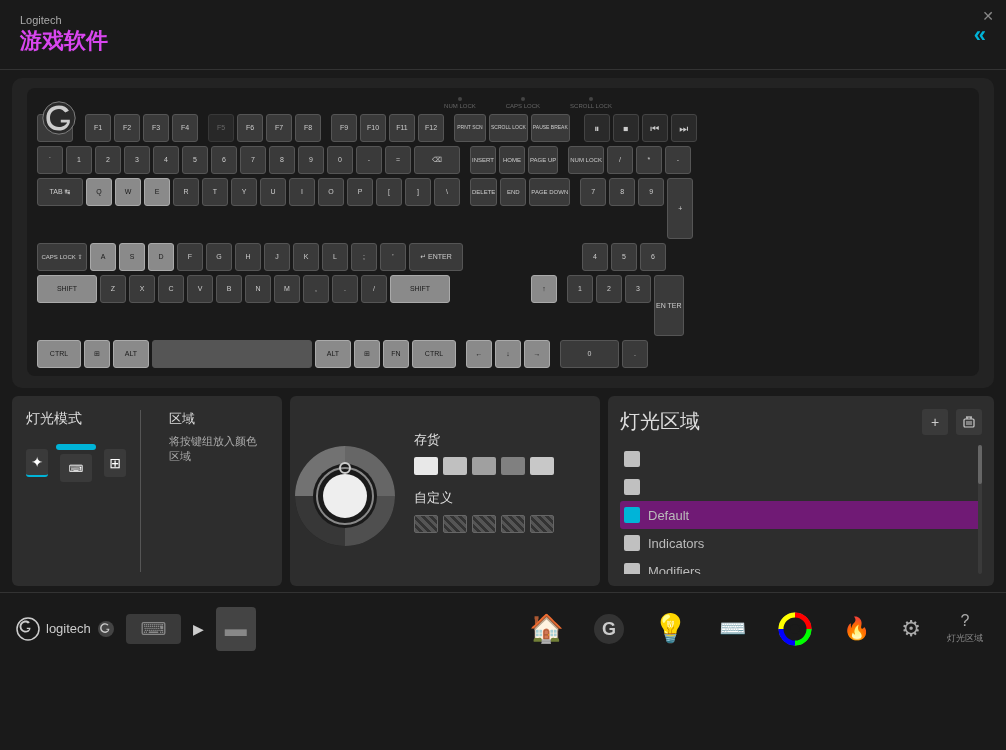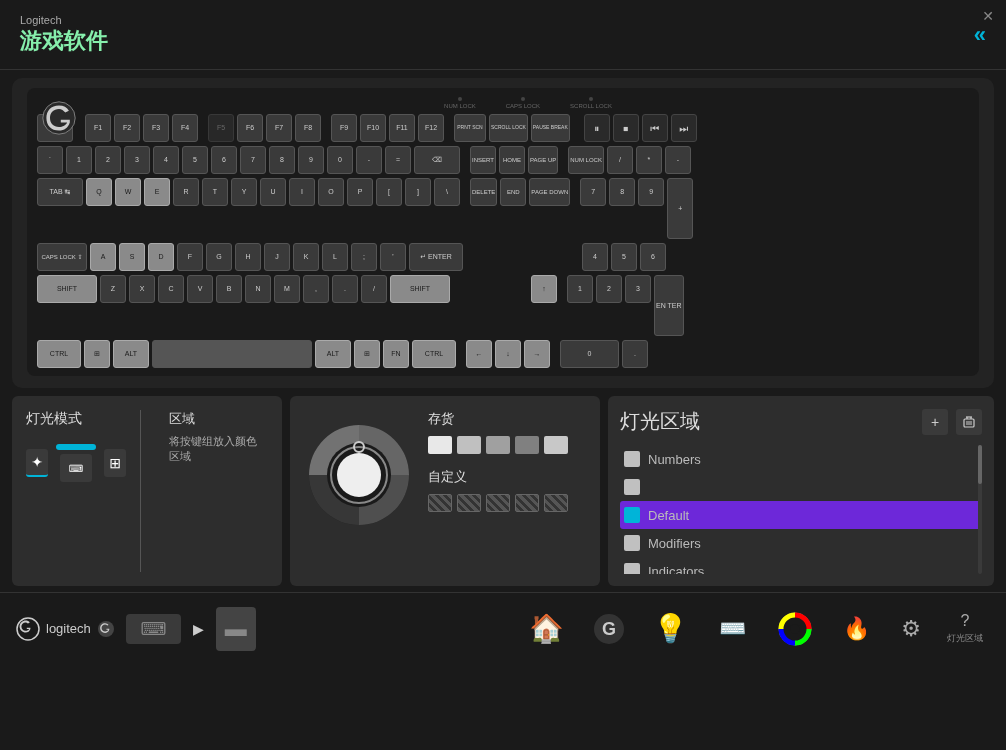--- a/index.html
+++ b/index.html
@@ -21,21 +21,21 @@
       justify-content: space-between;
       padding: 10px 20px;
       border-bottom: 1px solid #333;
     }
     .title-bar-left .brand-name {
       font-size: 11px;
       color: #aaa;
     }
     .title-bar-left .product-name {
       font-size: 22px;
-      color: #86efac;
+      color: #d946ef;
       font-weight: bold;
     }
     .title-bar-right .back-btn {
       color: #00b4d8;
       font-size: 22px;
       cursor: pointer;
       font-weight: bold;
     }
 
     
@@ -161,25 +161,26 @@
       width: 40px;
       height: 6px;
       background: #00b4d8;
       border-radius: 3px;
     }
 
     
     .color-panel {
       background: #2d2d2d;
       border-radius: 6px;
-      padding: 14px;
+      padding: 0;
       width: 310px;
       flex-shrink: 0;
       display: flex;
       flex-direction: column;
+      justify-content: center;
     }
     .color-panel-inner { display: flex; gap: 14px; align-items: flex-start; }
     .color-wheel-container {
       width: 110px;
       height: 110px;
       position: relative;
       flex-shrink: 0;
       margin-top: 10px;
     }
     .color-right { flex: 1; }
@@ -233,21 +234,21 @@
     .zone-item {
       display: flex;
       align-items: center;
       padding: 6px 4px;
       cursor: pointer;
       border-radius: 3px;
       font-size: 13px;
       color: #bbb;
       gap: 8px;
     }
-    .zone-item.active { background: #6d28d9; }
+    .zone-item.active { background: #701a75; }
     .zone-color-box {
       width: 16px;
       height: 16px;
       border-radius: 2px;
       flex-shrink: 0;
     }
     .zone-item-label { flex: 1; }
     .zone-scrollbar {
       position: absolute;
       right: 0;
@@ -653,36 +654,35 @@
               <line x1="5" y1="6" x2="5" y2="10" stroke="#ccc" stroke-width="1"></line>
               <line x1="7" y1="6" x2="7" y2="10" stroke="#ccc" stroke-width="1"></line>
               <line x1="9" y1="6" x2="9" y2="10" stroke="#ccc" stroke-width="1"></line>
             </svg>
           </div>
         </div>
       </div>
       <div class="zone-list">
         <div class="zone-item">
           <div class="zone-color-box" style="background:#c0c0c0;"></div>
-          <div class="zone-item-label">Numbers</div>
         </div>
         <div class="zone-item">
           <div class="zone-color-box" style="background:#c0c0c0;"></div>
         </div>
         <div class="zone-item active default-active">
           <div class="zone-color-box" style="background:#00b4d8;"></div>
           <div class="zone-item-label">Default</div>
         </div>
         <div class="zone-item">
           <div class="zone-color-box" style="background:#c0c0c0;"></div>
-          <div class="zone-item-label">Modifiers</div>
+          <div class="zone-item-label">Indicators</div>
         </div>
         <div class="zone-item">
           <div class="zone-color-box" style="background:#c0c0c0;"></div>
-          <div class="zone-item-label">Indicators</div>
+          <div class="zone-item-label">Modifiers</div>
         </div>
         <div class="zone-scrollbar">
           <div class="zone-scrollbar-thumb"></div>
         </div>
       </div>
     </div>
 
   </div>
 
   <div class="footer">

